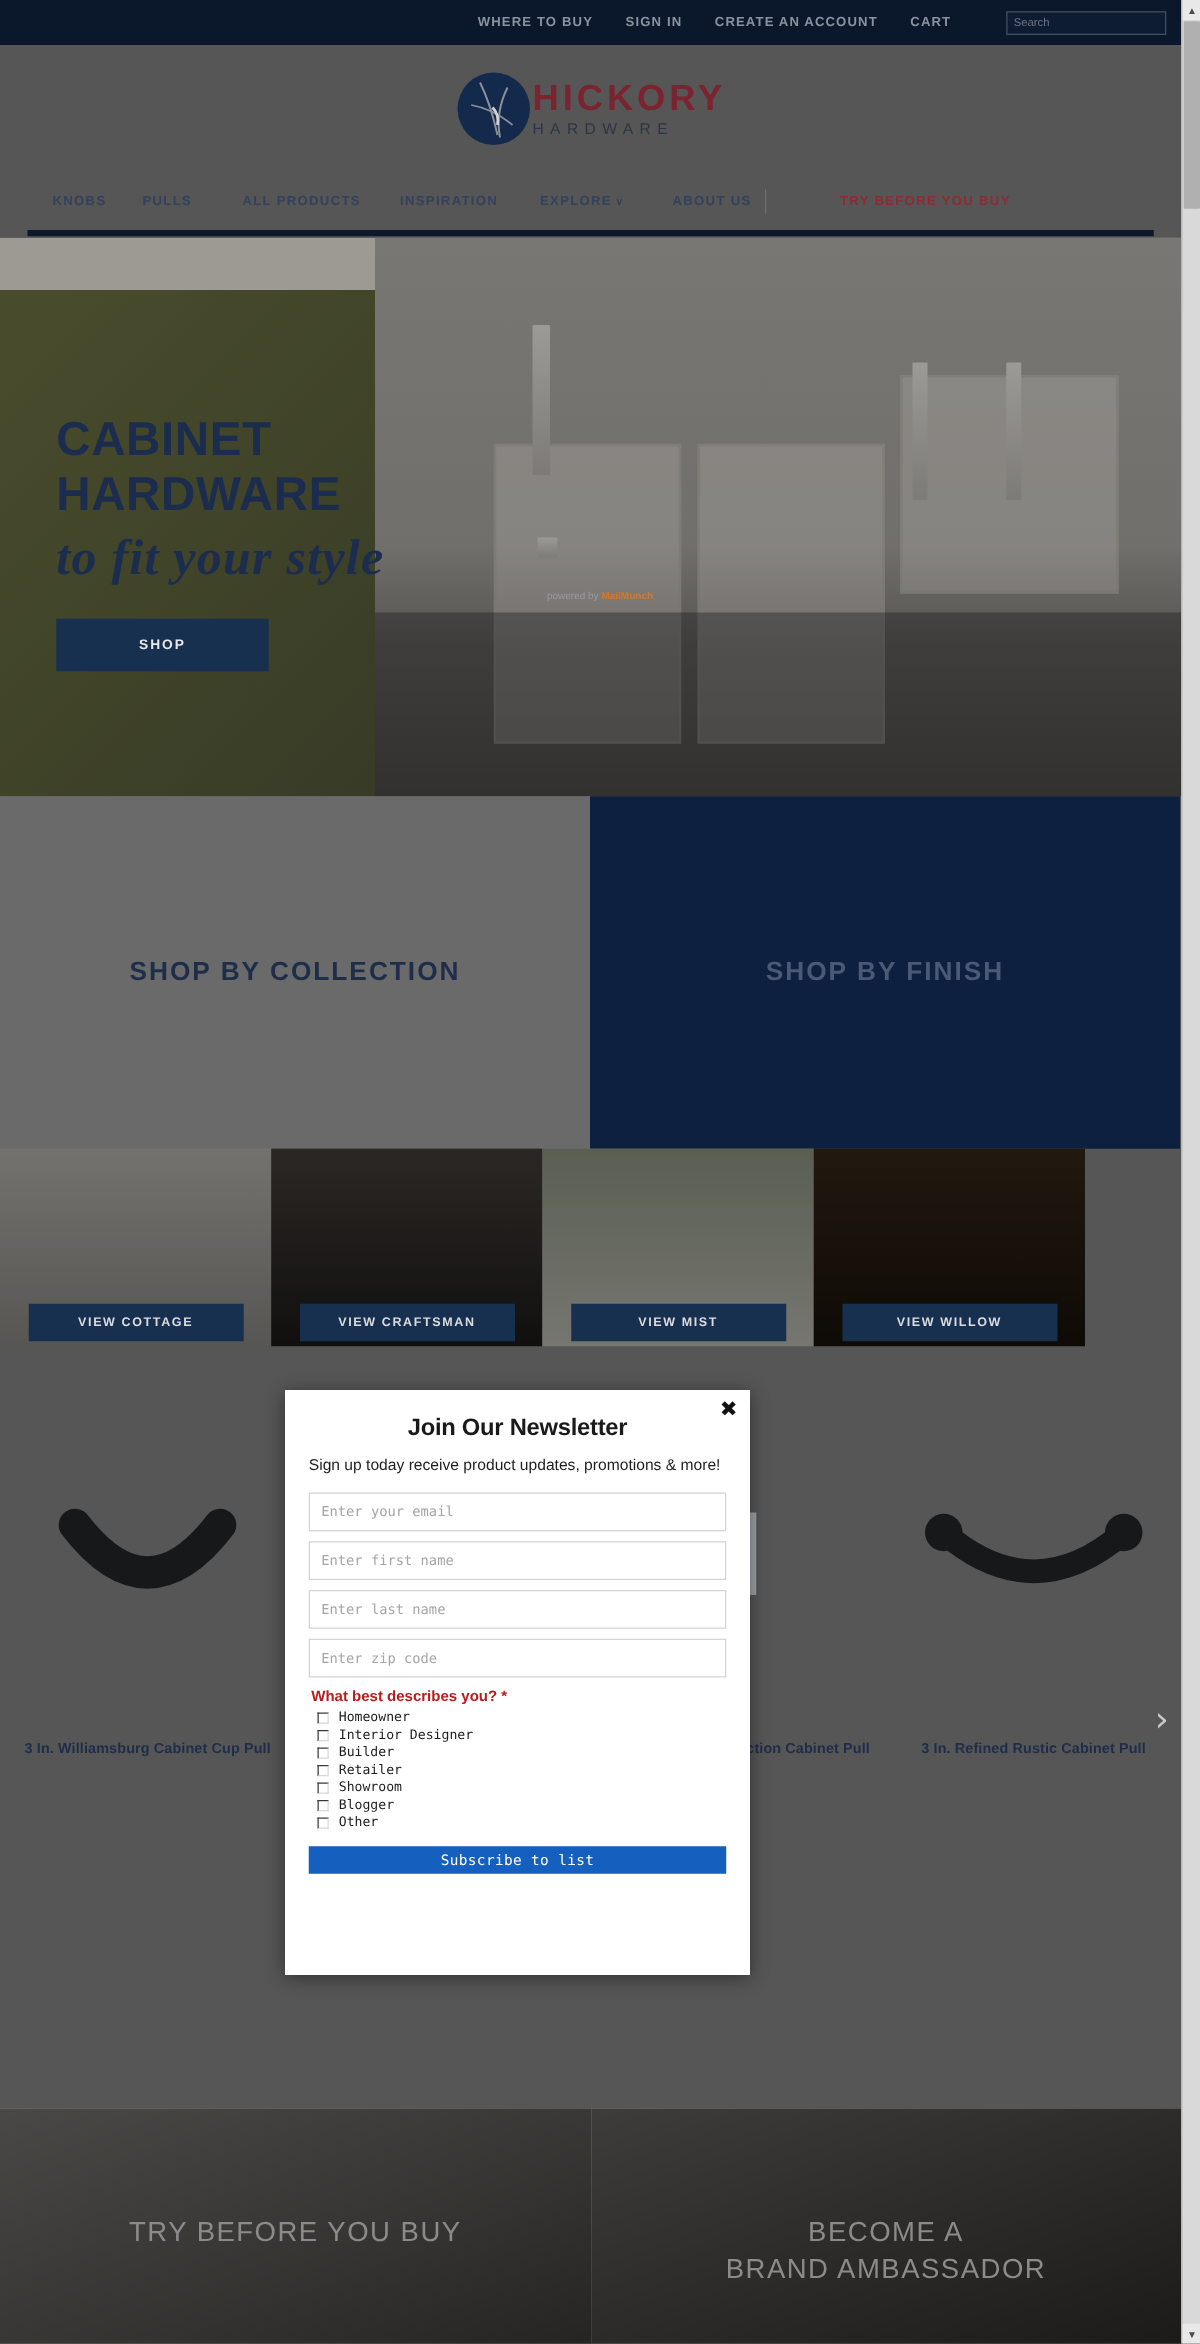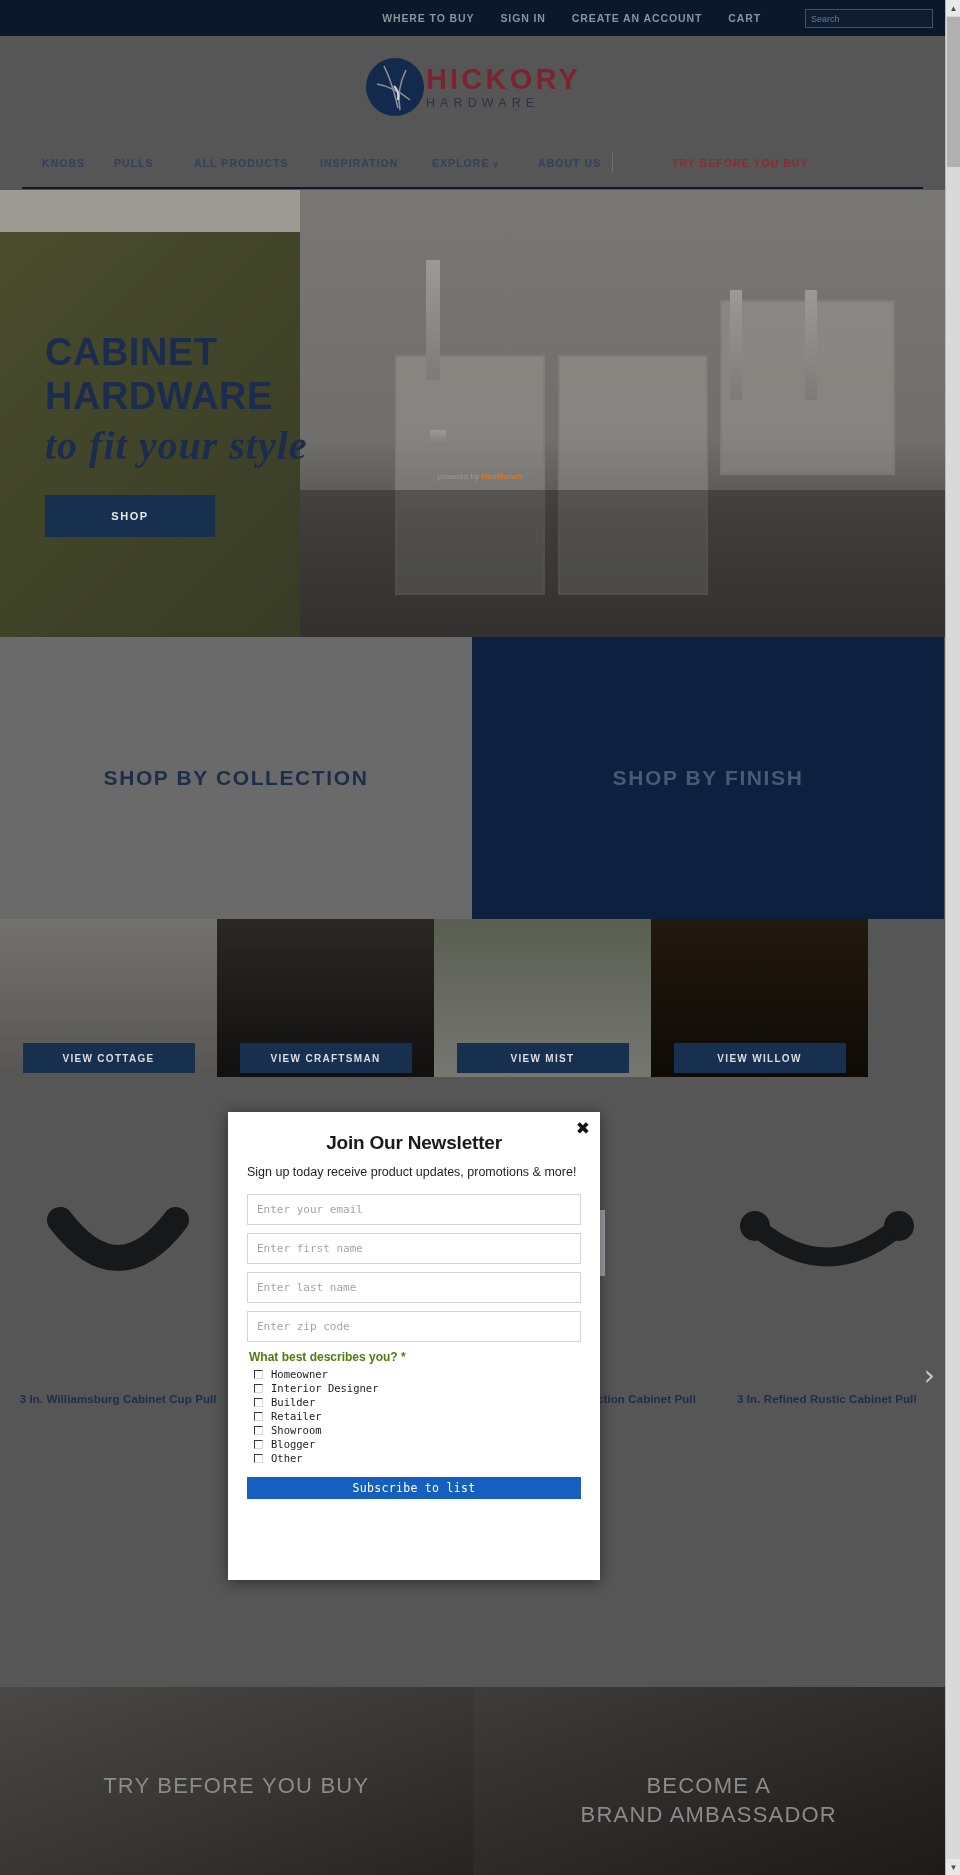--- a/index.html
+++ b/index.html
@@ -65,21 +65,21 @@
     margin-top:3px; font-family:"Liberation Sans", sans-serif;
   }
 
   
   .mainnav {
     position:absolute; top:138px; left:0; width:945px; height:52px;
     background:#565656; z-index:4;
   }
   .nav-inner {
     position:absolute; left:22px; right:22px; top:0; height:51px;
-    display:flex; align-items:center; border-bottom:2px solid #0f172a;
+    display:flex; align-items:center; border-bottom:5px solid #0f172a;
   }
   .nav-item {
     color:#33415a; font-size:10.5px; font-weight:700; letter-spacing:1.05px;
     text-decoration:none; white-space:nowrap;
   }
   .nav-item.accent { color:#8d2b33; }
   .nav-sep { width:1px; height:20px; background:#6e6e6e; }
   .caret { font-size:8px; margin-left:3px; }
 
   
@@ -202,21 +202,21 @@
   .modal-sub {
     font-size:12.5px; color:#1f1f1f; line-height:17px; margin-bottom:13px;
   }
   .m-field {
     display:block; width:100%; height:31px; border:1px solid #d4d4d4;
     margin-bottom:8px; padding:0 9px; font-size:11px; color:#9a9a9a;
     font-family:"DejaVu Sans Mono", monospace; background:#fff;
   }
   .m-field::placeholder { color:#a5a5a5; }
   .m-question {
-    font-size:12px; font-weight:700; color:#4d7c0f; margin:7px 0 4px 2px;
+    font-size:12px; font-weight:700; color:#b91c1c; margin:7px 0 4px 2px;
   }
   .m-check {
     display:flex; align-items:center; gap:8px; margin:0 0 2px 7px;
     font-size:10.5px; color:#1d1d1d; font-family:"DejaVu Sans Mono", monospace;
   }
   .m-box {
     width:9px; height:9px; border-left:1px solid #3a3a3a; border-top:1px solid #3a3a3a;
     border-right:1px solid #d8d8d8; border-bottom:1px solid #d8d8d8; background:#fff;
     flex:0 0 auto;
   }

